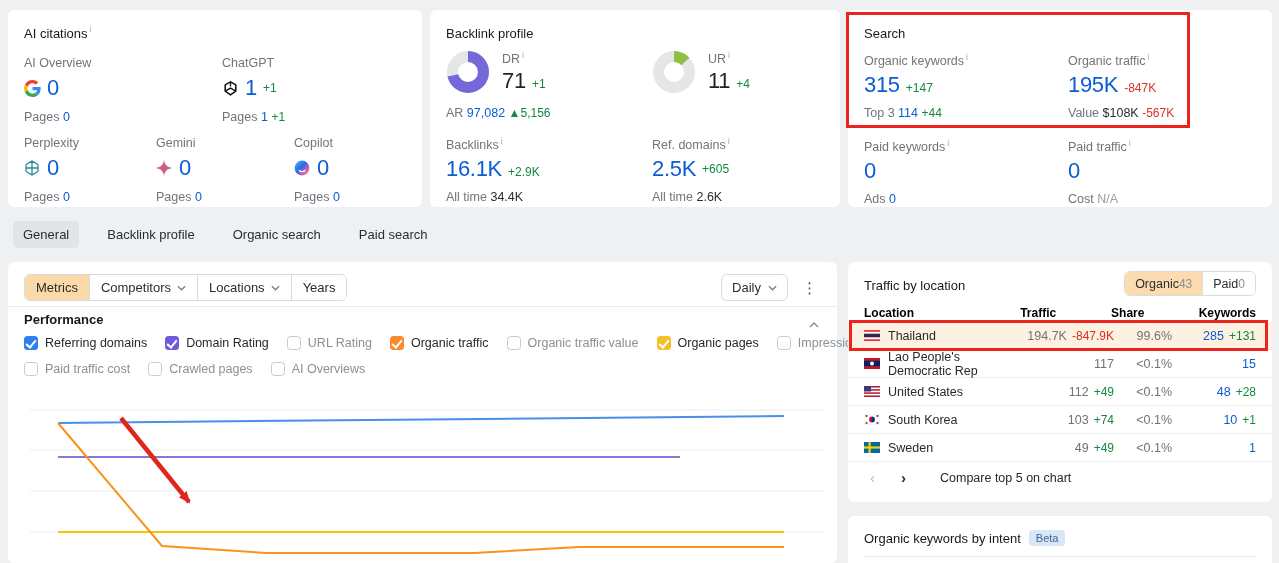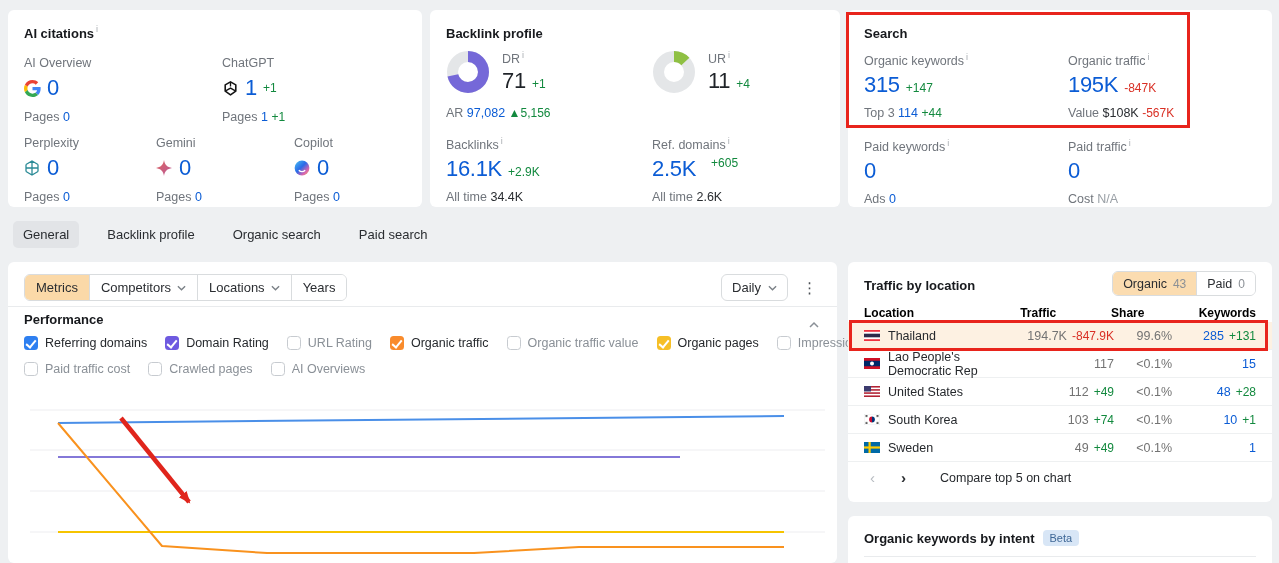--- a/index.html
+++ b/index.html
@@ -1,19 +1,19 @@
 <!DOCTYPE html>
 <html><head>
 <meta charset="utf-8">
 <style>
   * { margin:0; padding:0; box-sizing:border-box; }
   html,body { width:1279px; height:563px; overflow:hidden; }
   body { background:#eef0f2; font-family:"Liberation Sans", sans-serif; color:#24272b; position:relative; }
   .card { position:absolute; background:#fff; border-radius:6px; }
-  .card-title { font-size:13px; font-weight:700; color:#17191d; }
+  .card-title { font-size:13px; font-weight:400; color:#17191d; }
   .lbl { font-size:12.5px; color:#70757c; }
   .sup-i { font-size:9px; color:#a9adb2; vertical-align:super; margin-left:2px; font-style:normal; }
   .num-lg { font-size:22px; color:#0b5cd5; letter-spacing:-0.3px; }
   .num-dark { font-size:22px; color:#1f2328; letter-spacing:-0.3px; }
   .delta { font-size:12px; font-weight:400; }
   .green { color:#12893e; } .red { color:#d93025; } .blue { color:#0b5cd5; } .gray { color:#9aa0a6; }
   .sub { font-size:12.5px; color:#70757c; margin-top:8px; }
   .sub b { font-weight:400; color:#2a2d31; }
 
   
@@ -43,21 +43,21 @@
   .cb { display:flex; align-items:center; gap:7px; font-size:12.5px; cursor:pointer; white-space:nowrap; }
   .cb .box { width:14px; height:14px; border-radius:3.5px; border:1.5px solid #c7cbd0; background:#fff; position:relative; flex:0 0 auto; }
   .cb.on .box { border:none; }
   .cb.on .box::after { content:""; position:absolute; left:4px; top:1.5px; width:4px; height:8px; border:solid #fff; border-width:0 2px 2px 0; transform:rotate(40deg); }
   .cb .t { color:#8a9097; }
   .cb.on .t { color:#26292d; }
 
   
   #traffic-card { left:848px; top:262px; width:424px; height:240px; }
   .toggle { position:absolute; right:16px; top:9px; display:flex; border:1px solid #d9dcde; border-radius:6px; overflow:hidden; height:25px; }
-  .toggle .tg { display:flex; align-items:center; gap:6px; padding:0 10px; font-size:12.5px; color:#2a2d31; background:#fff; cursor:pointer; }
+  .toggle .tg { display:flex; align-items:center; padding:0 10px; font-size:12.5px; color:#2a2d31; background:#fff; cursor:pointer; }
   .toggle .tg .cnt { color:#8b9096; font-size:12px; }
   .toggle .tg.active { background:#fbdcb0; }
   .toggle .tg + .tg { border-left:1px solid #d9dcde; }
 
   .tbl-head { position:absolute; left:16px; right:16px; top:44px; display:flex; font-size:12px; font-weight:700; color:#000000; border-bottom:1px solid #dcdee1; padding-bottom:6px;gap:36px; }
   .col-loc { flex:1; } .col-traffic { width:118px; text-align:right; } .col-share { width:58px; text-align:right; } .col-kw { width:84px; text-align:right; }
   .t-rows { position:absolute; left:0; right:0; top:60px; }
   .t-row { display:flex; align-items:center; height:28px; padding:0 16px; font-size:12.5px; color:#26292d; border-bottom:1px solid #eef0f1; }
   .t-row.hl { background:#fdf1e2; }
   .t-row .col-loc { display:flex; align-items:center; gap:8px; }
@@ -204,21 +204,21 @@
     <div class="stat-label"><span>Backlinks</span><sup class="sup-i">i</sup></div>
     <div style="display:flex; align-items:baseline; gap:6px; margin-top:4px;">
       <span class="num-lg">16.1K</span>
       <span class="delta green">+2.9K</span>
     </div>
     <div class="sub"><span>All time</span> <b>34.4K</b></div>
   </div>
 
   <div class="stat-block" style="left:222px; top:126px;">
     <div class="stat-label"><span>Ref. domains</span><sup class="sup-i">i</sup></div>
-    <div style="display:flex; align-items:flex-start; gap:15px; margin-top:4px;">
+    <div style="display:flex; align-items:center; gap:6px; margin-top:4px;">
       <span class="num-lg">2.5K</span>
       <span class="delta green">+605</span>
     </div>
     <div class="sub"><span>All time</span> <b>2.6K</b></div>
   </div>
 </div>
 
 <div class="card" id="search-card" style="left:848px; top:10px; width:424px; height:197px;">
   <div style="position:absolute; left:16px; top:14px;"><span class="card-title">Search</span></div>
 

